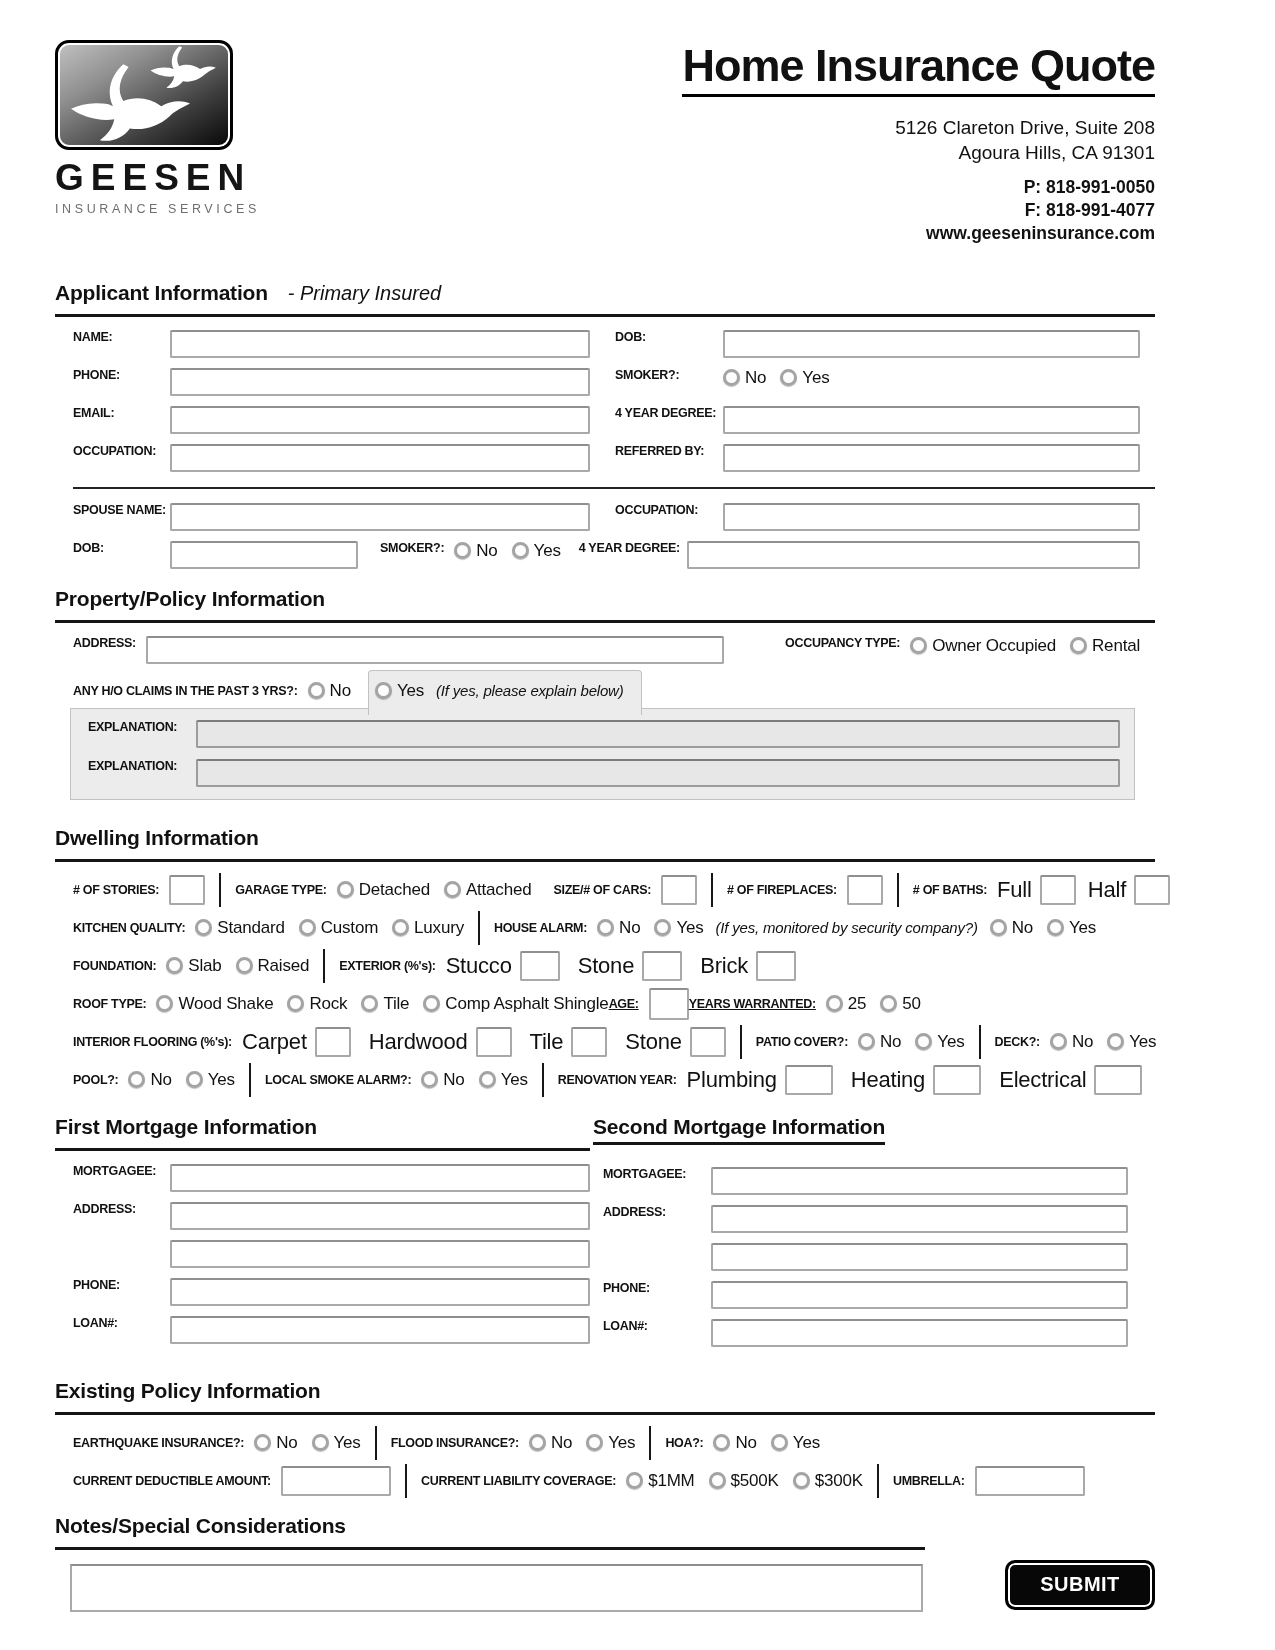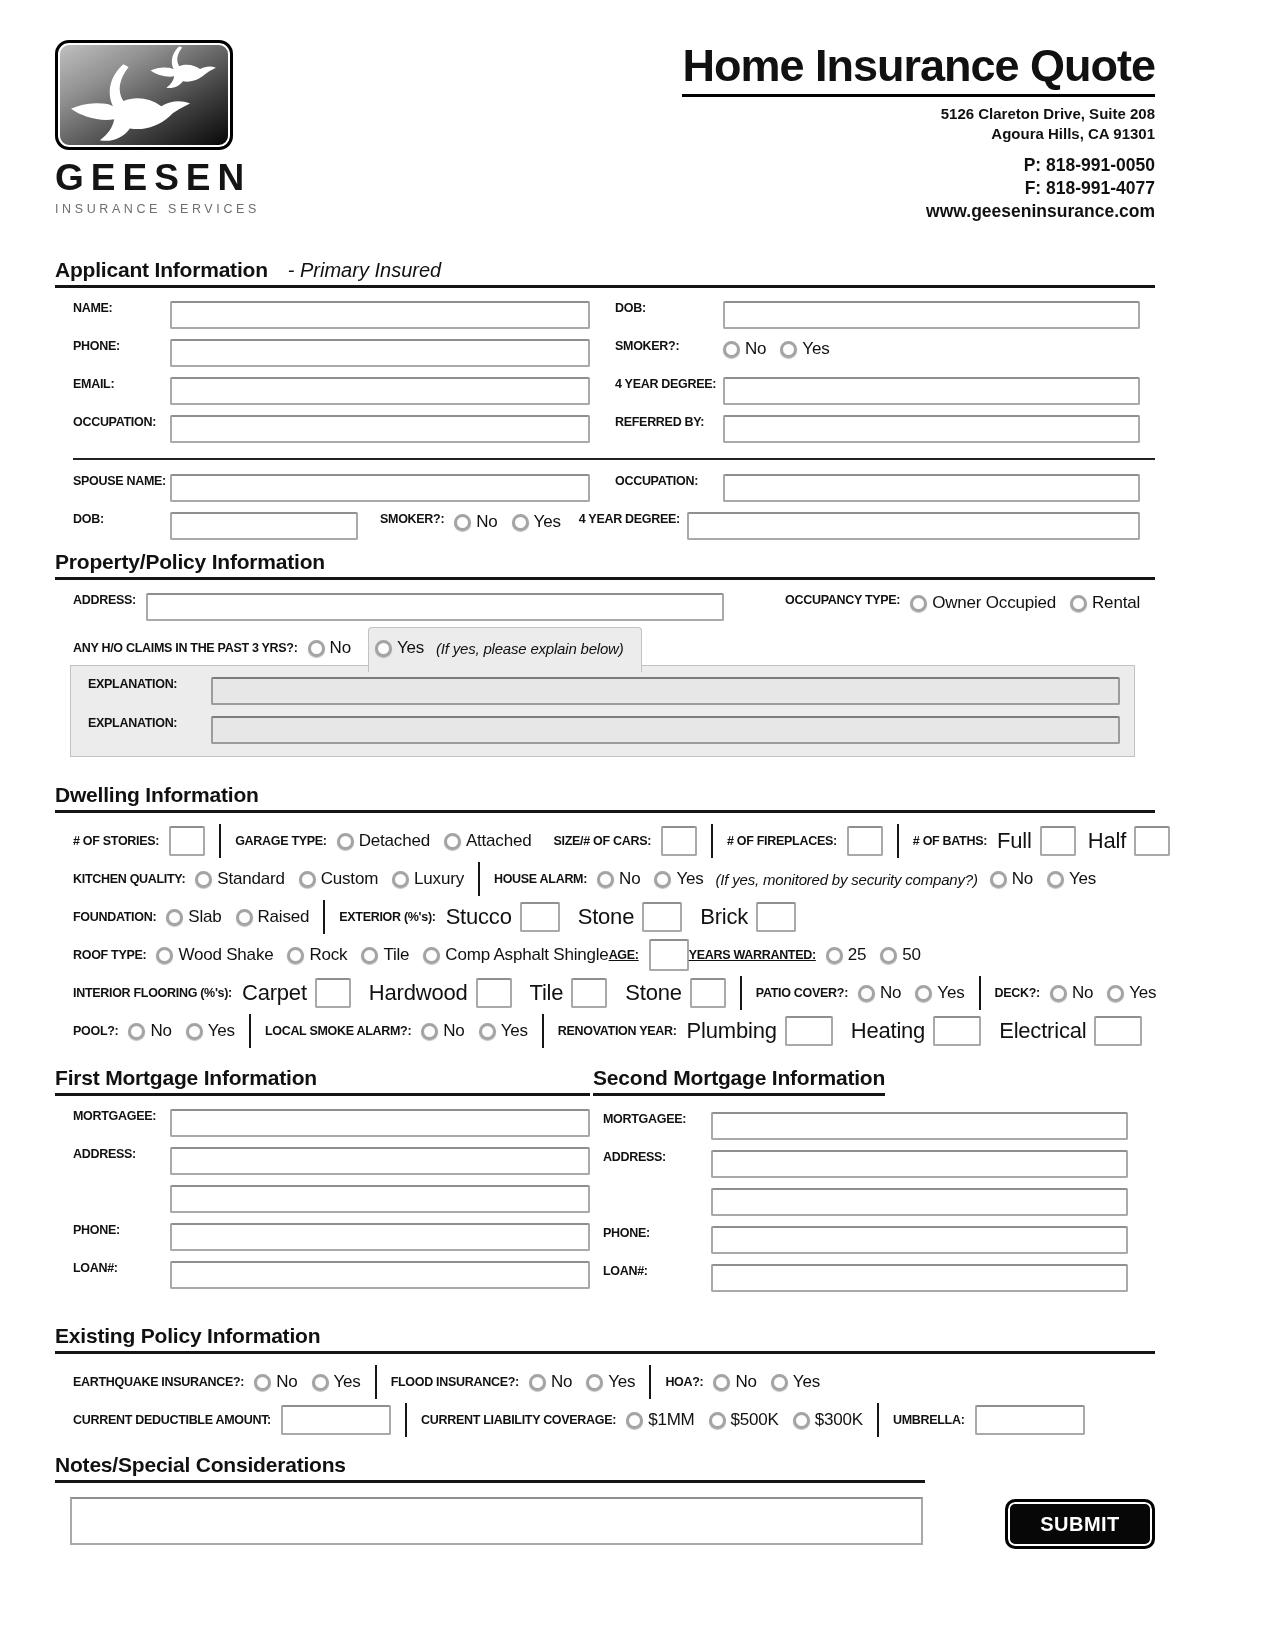--- a/index.html
+++ b/index.html
@@ -13,36 +13,36 @@
   .logo-col{width:280px;flex:none;}
   .logo-box{width:178px;height:110px;border:3px solid #000;border-radius:14px;box-sizing:border-box;
             box-shadow:inset 0 0 0 2px #fff;overflow:hidden;
             background:linear-gradient(150deg,#c2c2c2 0%,#909090 30%,#3c3c3c 70%,#050505 100%);
             display:flex;align-items:center;justify-content:center;}
   .brand{font-size:37px;font-weight:bold;letter-spacing:7px;margin-top:7px;color:#141414;}
   .tagline{font-size:12.5px;letter-spacing:3.6px;color:#6e6e6e;margin-top:3px;}
   .hdr-right{flex:1;text-align:right;}
   .title{display:inline-block;font-size:45px;font-weight:bold;letter-spacing:-1px;
          border-bottom:3px solid #000;padding-bottom:2px;}
-  .addr{margin-top:7px;font-size:15px;font-weight:bold;line-height:1.3;}
+  .addr{margin-top:19px;font-size:19px;font-weight:normal;line-height:1.3;}
   .contact{margin-top:11px;font-size:17.5px;font-weight:bold;line-height:1.3;}
 
   
   .sec{margin-top:0;}
-  .sec-h{border-bottom:3px solid #151515;padding-bottom:3px;display:flex;align-items:baseline;}
+  .sec-h{border-bottom:3px solid #151515;padding-bottom:9px;display:flex;align-items:baseline;}
   .sec-h.fit{border-bottom:none;}
   .sec-t{font-size:21px;font-weight:bold;letter-spacing:-0.2px;white-space:nowrap;}
   .sec-t.underlined{border-bottom:3px solid #151515;padding-bottom:3px;}
   .sec-sub{font-size:20px;font-style:italic;font-weight:normal;margin-left:20px;}
   .frm{padding:13px 0 0 18px;}
 
   .row{display:flex;align-items:flex-start;height:28px;margin-bottom:10px;}
   .drow{display:flex;align-items:center;height:30px;margin-bottom:8px;}
   .lbl{font-size:12.5px;font-weight:bold;letter-spacing:-0.3px;white-space:nowrap;flex:none;}
-  .fl{width:97px;} .fr{width:108px;} .pl{width:123px;}
+  .fl{width:97px;} .fr{width:108px;} .pl{width:108px;}
   .il{margin-right:10px;}
   .gap25{width:25px;flex:none;}
   .ml12{margin-left:12px;} .ml18{margin-left:18px;} .ml22{margin-left:22px;} .ml30{text-decoration:underline;}
 
   .inp{height:28px;background:#fff;border:2px solid #a9a9a9;border-top-color:#8f8f8f;border-radius:2px;
        box-sizing:border-box;font:15px "Liberation Sans",sans-serif;padding:0 6px;min-width:0;}
   .iw{width:420px;flex:none;} .ifl{flex:1;} .iw188{width:188px;flex:none;} .mr15{margin-right:15px;}
   .box{width:36px;height:30px;background:#fff;border:2px solid #a9a9a9;border-top-color:#8f8f8f;
        border-radius:2px;box-sizing:border-box;flex:none;font:14px "Liberation Sans",sans-serif;
        text-align:center;padding:0 3px;}
@@ -73,21 +73,21 @@
   
   .notes-wrap{display:flex;margin-top:18px;}
   .notes-l{width:870px;flex:none;}
   .nta{margin:14px 0 0 15px;width:853px;height:48px;background:#fff;border:2px solid #a9a9a9;
        border-top-color:#8f8f8f;resize:none;box-sizing:border-box;
        font:15px "Liberation Sans",sans-serif;padding:6px;display:block;}
   .submit{margin-left:auto;margin-top:46px;width:150px;height:50px;background:#070707;color:#fff;
           font:bold 20px "Liberation Sans",sans-serif;letter-spacing:.5px;border:3px solid #000;
           border-radius:10px;box-shadow:inset 0 0 0 2px #fff;cursor:pointer;}
 
-  .mt36{margin-top:36px;} .mt18{margin-top:10px;} .mt26{margin-top:26px;} .mt22{margin-top:22px;}
+  .mt36{margin-top:36px;} .mt18{margin-top:18px;} .mt26{margin-top:26px;} .mt22{margin-top:22px;}
 </style>
 </head>
 <body>
 
 <svg width="0" height="0" style="position:absolute" aria-hidden="true">
   <symbol id="goose" viewBox="0 0 100 64">
     <path d="M3 37 C10 34 18 32 26 33 C31 33 33 34 35 35 C30 24 33 12 43 3 L47 5 C40 14 38 23 43 31 C53 27 64 29 72 35 C79 31 87 30 94 33 C88 36 82 39 78 43 C70 50 59 54 48 52 C43 59 34 63 25 61 C31 57 35 51 36 45 C25 47 11 43 3 37 Z"></path>
   </symbol>
 </svg>
 

